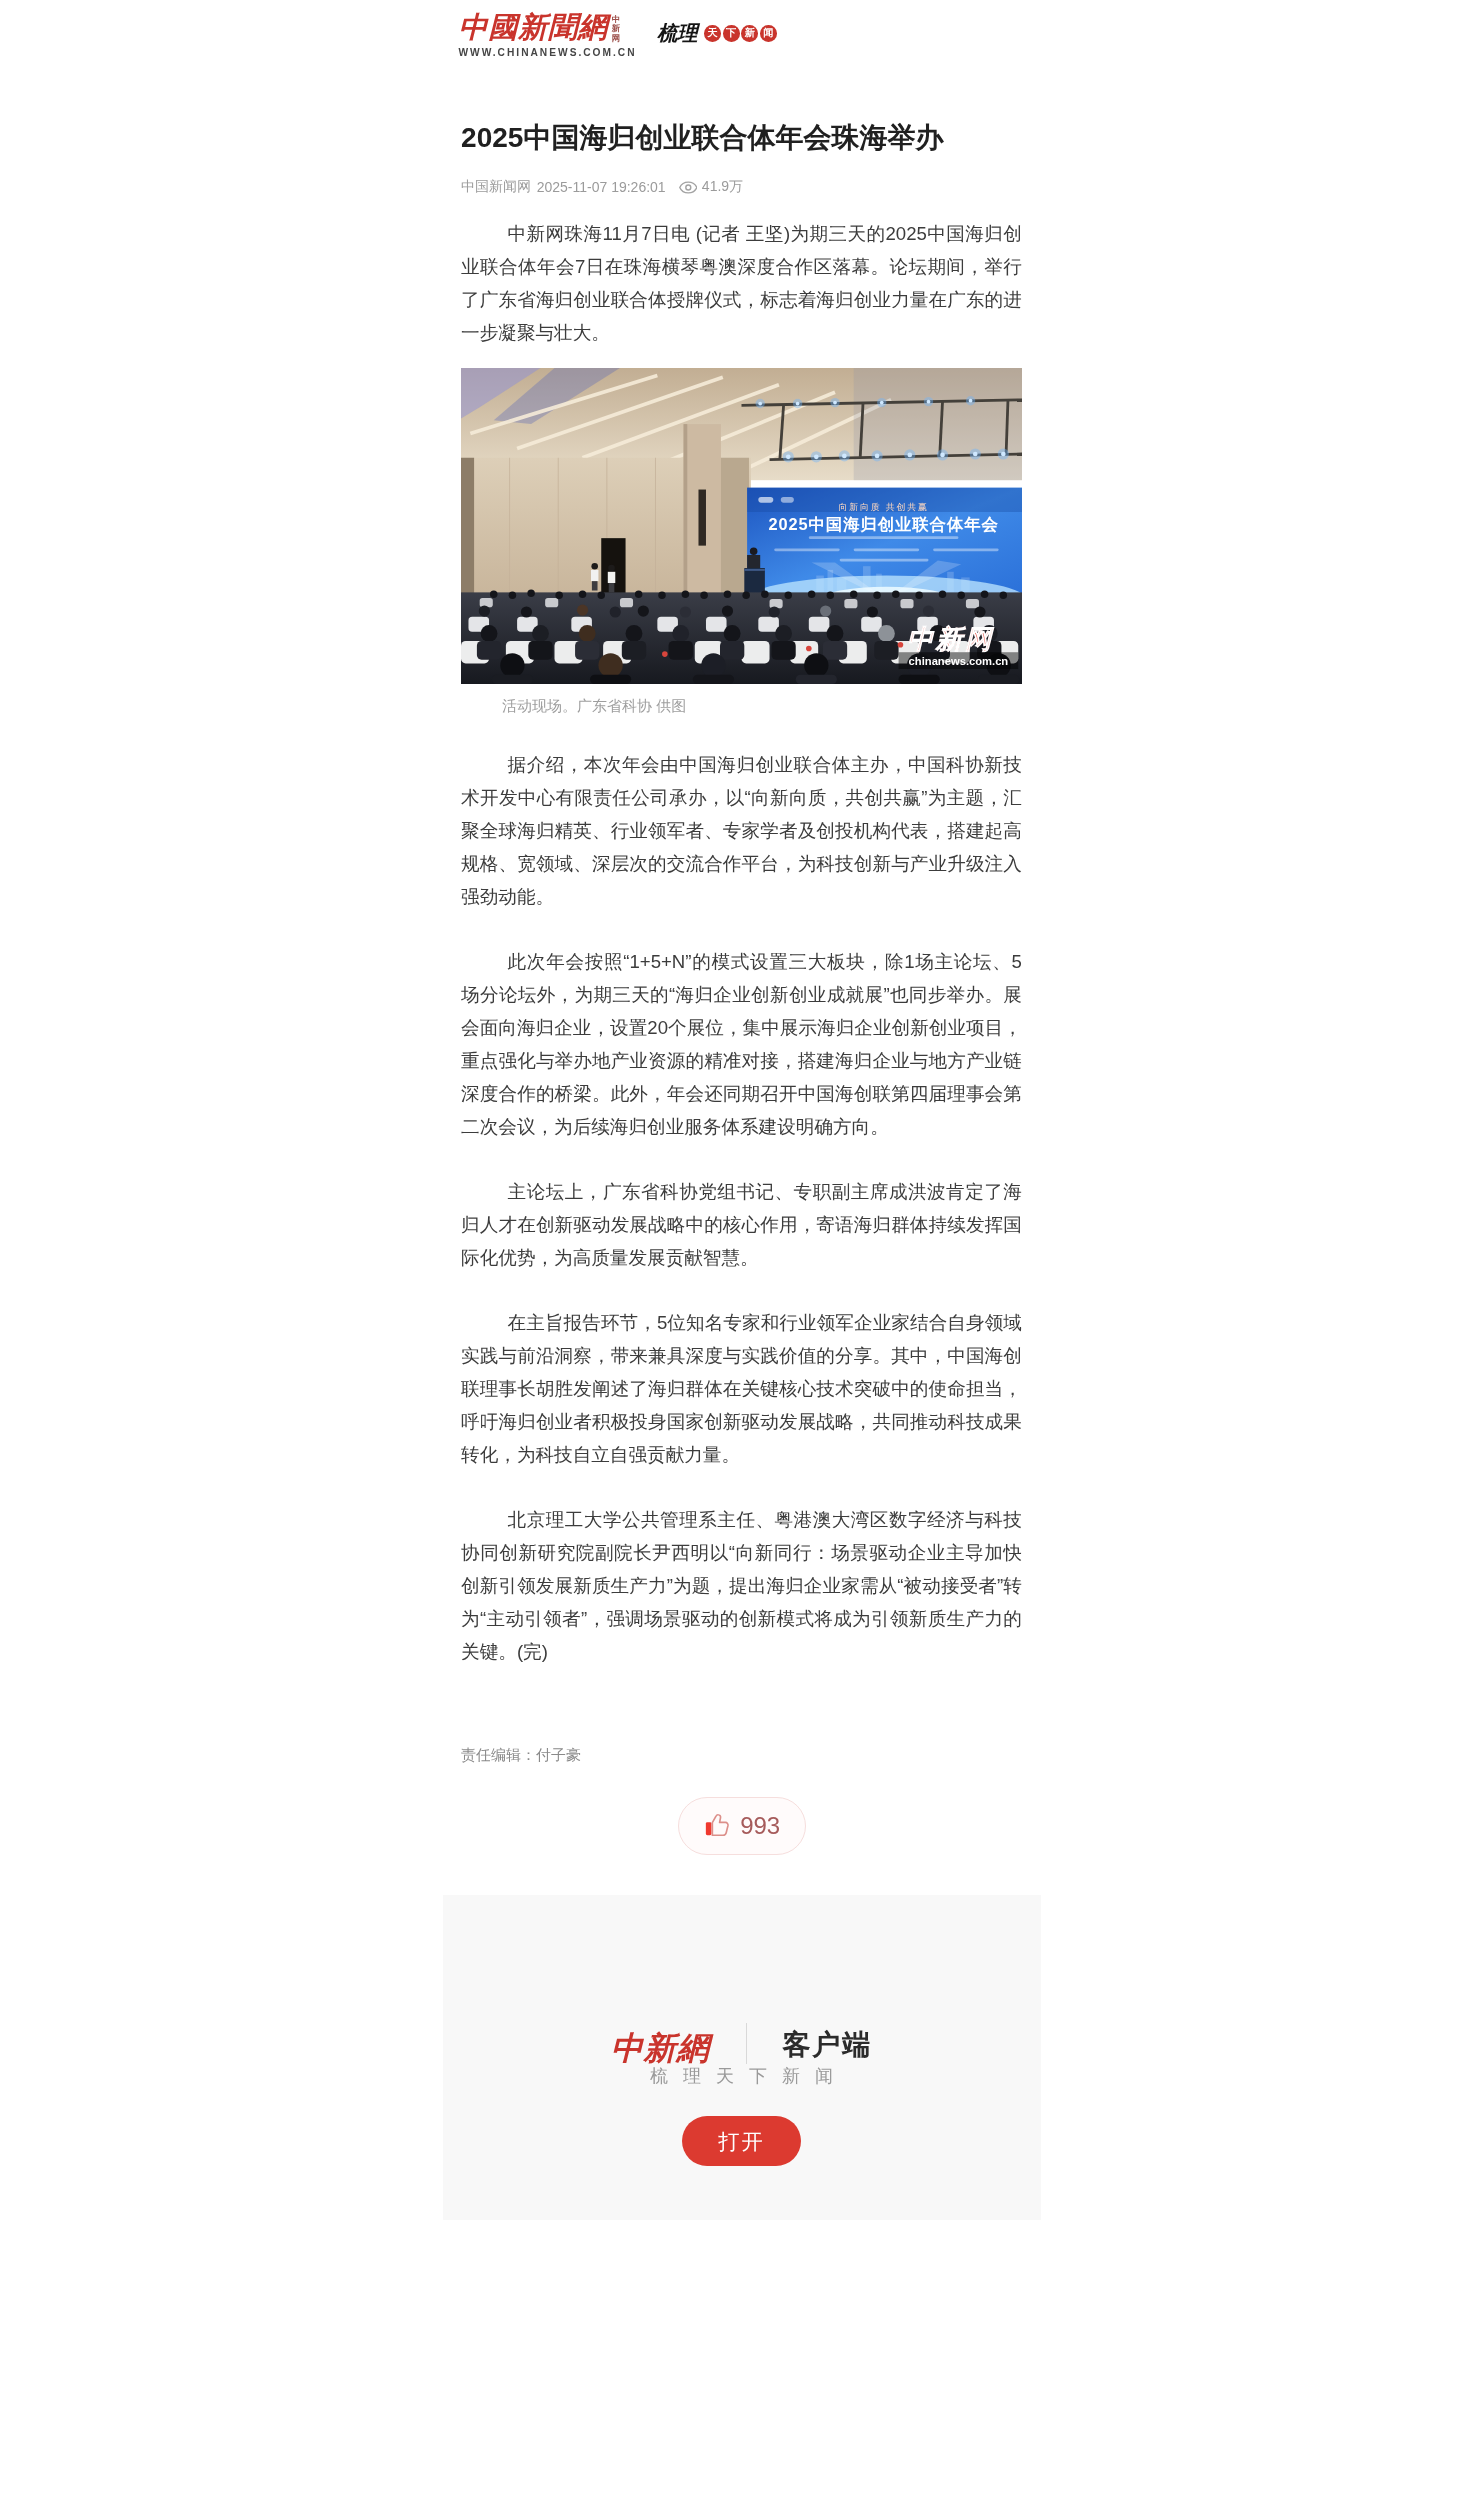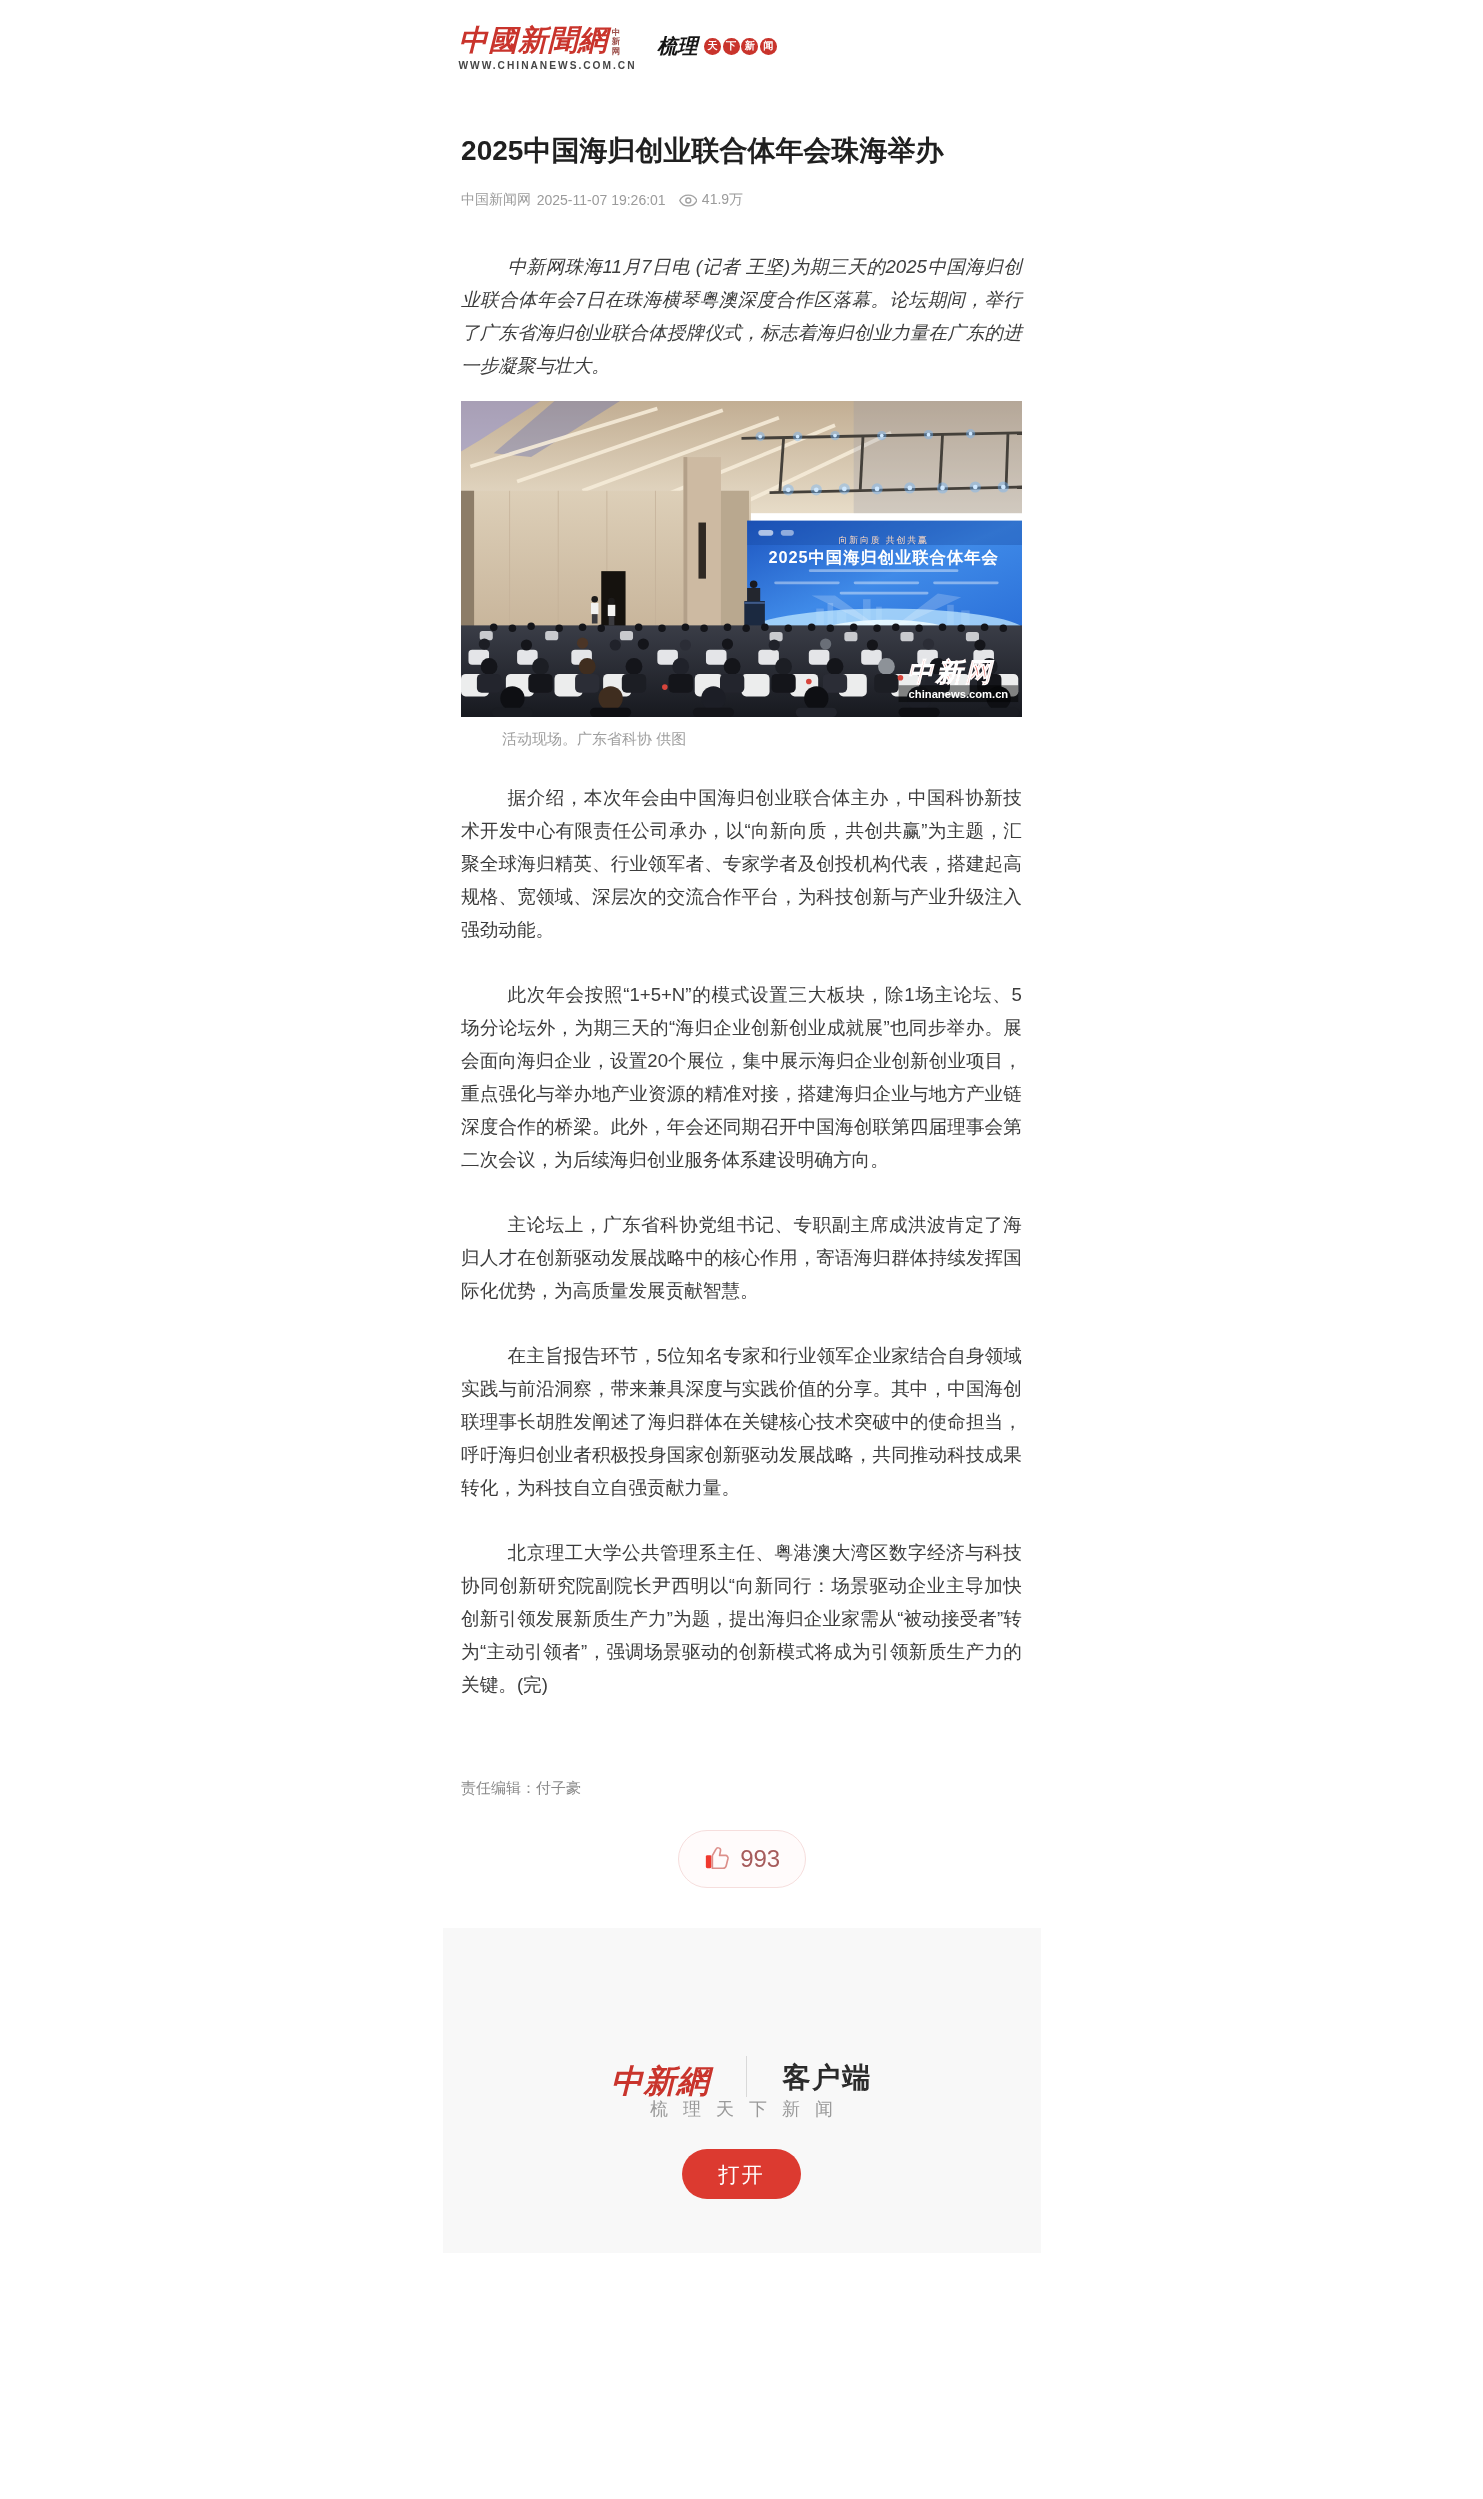--- a/index.html
+++ b/index.html
@@ -1,38 +1,38 @@
 <!DOCTYPE html>
 <html style="font-size:15px"><head>
 <meta charset="utf-8">
 <style>
   html,body{margin:0;padding:0;background:#fff;font-family:"Liberation Sans",sans-serif;}
   body{height:2500px;overflow:hidden;}
   .page{width:598px;margin:0 auto;}
 
   
-  .site-header{display:flex;align-items:flex-start;padding:12px 0 0 16px;height:58px;box-sizing:border-box;margin-top:13px;}
+  .site-header{display:flex;align-items:flex-start;padding:12px 0 0 16px;height:58px;box-sizing:border-box;}
   .calligraphy{font-family:"DejaVu Serif",serif;font-style:italic;font-weight:bold;color:#c9342c;}
   .brand-row{display:flex;align-items:flex-start;}
   .brand-main{font-size:29px;line-height:1.05;letter-spacing:0.9px;}
   .brand-vert{display:flex;flex-direction:column;margin-left:3.7px;margin-top:2.8px;}
   .brand-vert span{font-size:8.4px;line-height:1.15;color:#9c4f4a;font-weight:bold;}
   .brand-url{font-size:10.2px;letter-spacing:2px;color:#454545;margin-top:3.7px;font-weight:bold;}
   .slogan{display:flex;align-items:center;margin-left:20.4px;margin-top:7.4px;}
   .slogan-prefix{font-family:"DejaVu Serif",serif;font-style:italic;font-weight:bold;font-size:20.4px;color:#141414;margin-right:4.6px;}
   .slogan-dot{width:16.7px;height:16.7px;border-radius:50%;background:#c9342c;color:#fff;font-size:10.2px;font-weight:bold;display:inline-flex;align-items:center;justify-content:center;margin-left:1.9px;font-family:"DejaVu Serif",serif;}
 
   
   .article{padding:0 18.6px;}
   .title{font-size:28px;font-weight:bold;color:#202020;line-height:1.4;margin:60px 0 0 0;}
   .meta{margin-top:21.3px;display:flex;align-items:center;color:#9b9b9b;font-size:14px;}
   .meta .src{margin-right:5.6px;}
   .meta .eye{display:inline-flex;margin-left:13px;margin-right:4.6px;align-items:center;}
   .para{font-size:18.6px;color:#3c3c3c;line-height:33px;text-align:justify;text-indent:2.5em;margin:32px 0 0 0;}
-  .para.first{margin-top:41px;font-style:italic;}
+  .para.first{margin-top:21px;}
   figure{margin:18.6px 0 0 0;}
   figure svg{display:block;}
   figcaption{margin-top:13px;color:#9e9e9e;font-size:15px;padding-left:41px;}
   .editor{margin-top:78px;color:#8a8a8a;font-size:15px;}
   .like-wrap{display:flex;justify-content:center;margin-top:32px;}
   .like-pill{width:128px;height:58px;border-radius:29px;border:0.9px solid #f6dedd;background:#fffbfb;display:flex;align-items:center;justify-content:center;gap:9.3px;cursor:pointer;}
   .like-count{font-size:24px;color:#a65b5b;font-family:"Liberation Sans",sans-serif;}
 
   
   .footer-card{margin-top:40px;width:100%;height:325px;background:#f8f8f8;box-sizing:border-box;padding-top:128px;}

